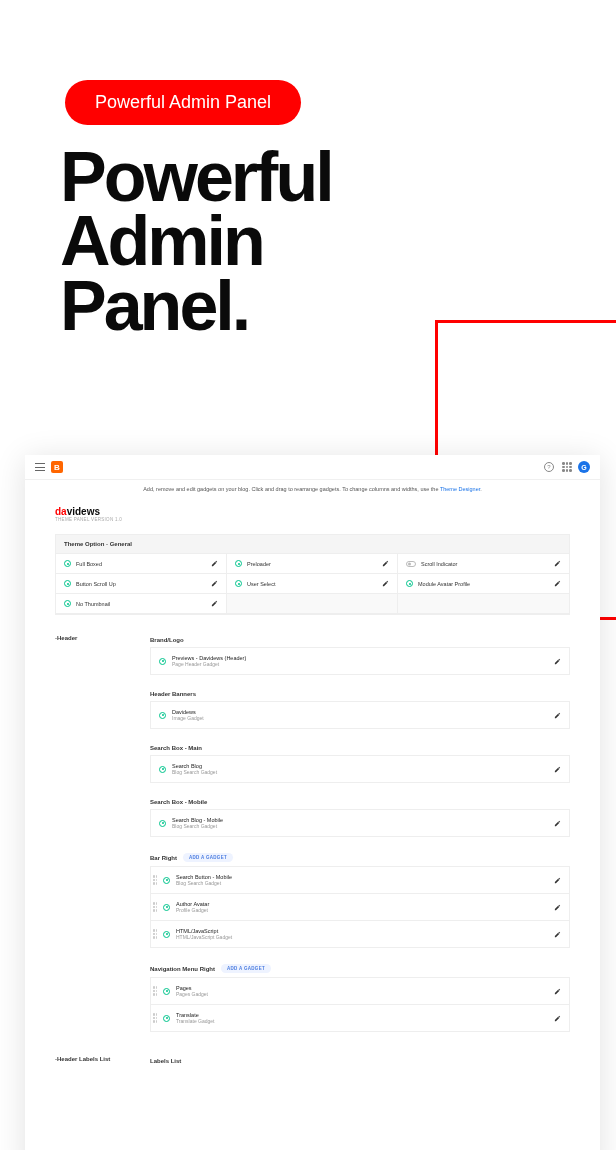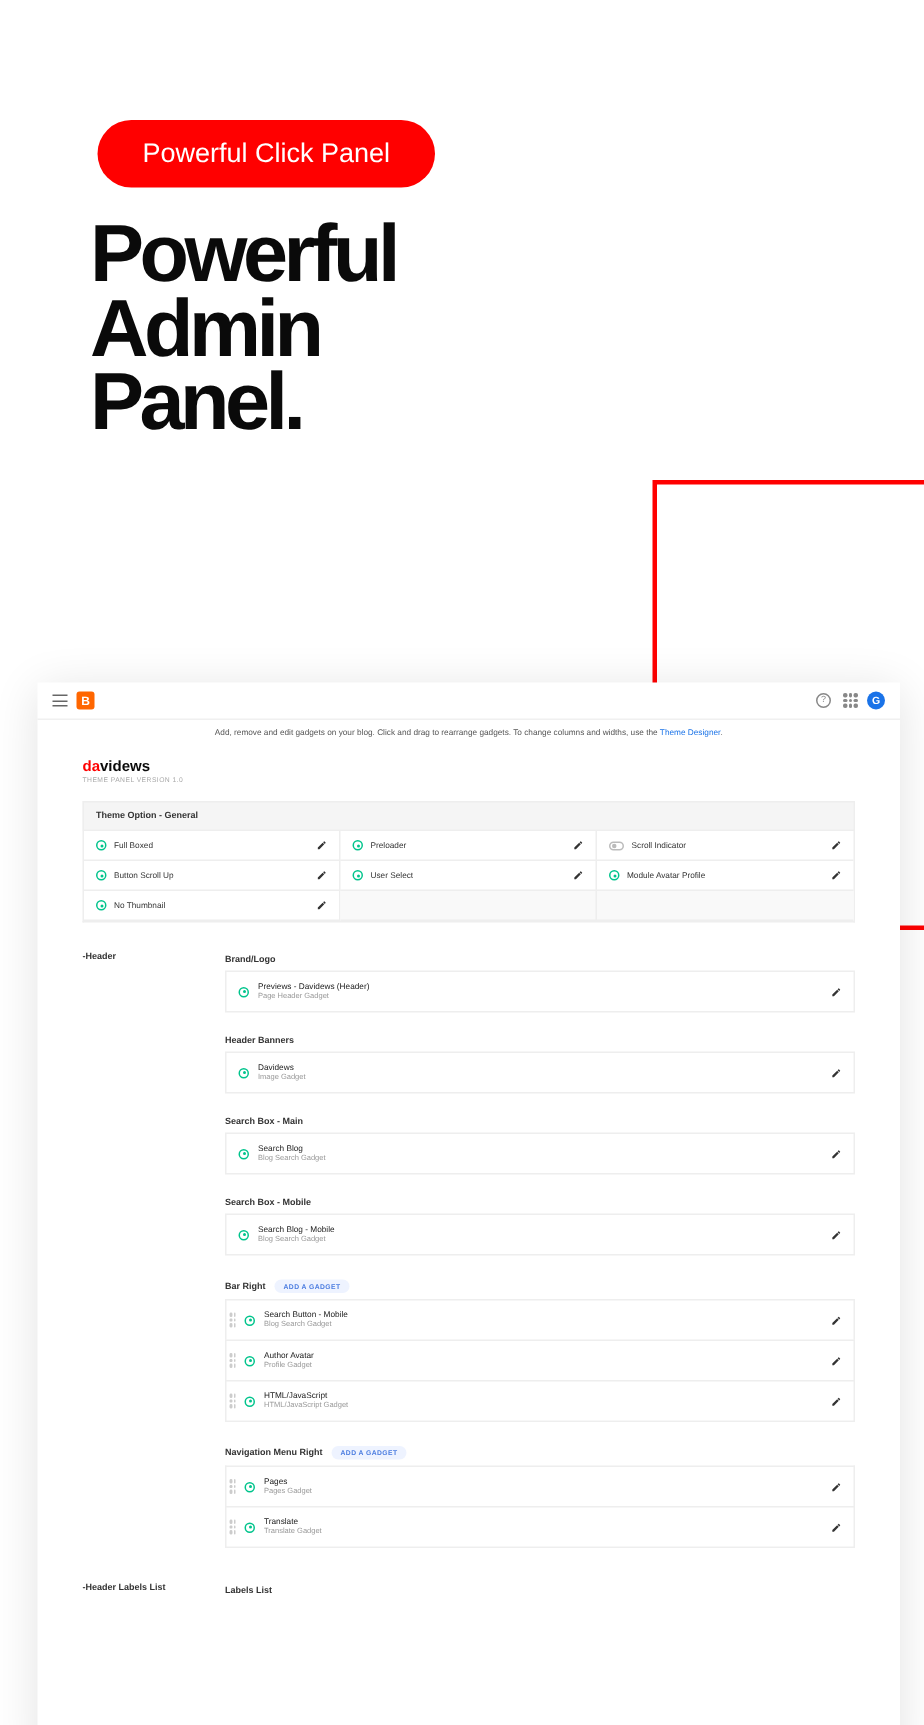--- a/index.html
+++ b/index.html
@@ -1,18 +1,18 @@
 <!DOCTYPE html>
 <html><head>
 <meta charset="utf-8">
 <style>
   * { margin:0; padding:0; box-sizing:border-box; }
   body { width:616px; height:1150px; background:#fff; font-family:-apple-system,BlinkMacSystemFont,"Segoe UI",Helvetica,Arial,sans-serif; overflow:hidden; position:relative; }
   .badge { position:absolute; top:80px; left:65px; background:#ff0000; color:#fff; border-radius:30px; padding:12px 30px; font-size:18px; font-weight:500; }
-  .hero { position:absolute; top:145px; left:60px; font-size:54px; font-weight:800; line-height:0.92; letter-spacing:-3px; color:#0a0a0a; }
+  .hero { position:absolute; top:145px; left:60px; font-size:70px; font-weight:800; line-height:0.92; letter-spacing:-3px; color:#0a0a0a; }
   .redbox { position:absolute; top:320px; left:435px; width:300px; height:300px; border:3px solid #ff0000; background:transparent; }
   .panel { position:absolute; top:455px; left:25px; width:575px; height:720px; background:#fff; box-shadow:0 4px 30px rgba(0,0,0,0.12); font-size:6px; color:#333; }
   .topbar { display:flex; align-items:center; padding:6px 10px; border-bottom:1px solid #f0f0f0; }
   .menu-icon { width:10px; height:8px; display:flex; flex-direction:column; justify-content:space-between; margin-right:6px; }
   .menu-icon span { height:1px; background:#666; }
   .blogger { width:12px; height:12px; background:#ff6600; border-radius:2px; color:#fff; display:flex; align-items:center; justify-content:center; font-weight:700; font-size:8px; }
   .spacer { flex:1; }
   .help-icon { width:10px; height:10px; border:1px solid #888; border-radius:50%; display:flex; align-items:center; justify-content:center; font-size:6px; color:#888; margin-right:8px; }
   .grid-icon { width:10px; height:10px; display:grid; grid-template-columns:1fr 1fr 1fr; grid-template-rows:1fr 1fr 1fr; gap:1px; margin-right:6px; }
   .grid-icon span { background:#888; border-radius:50%; }
@@ -47,21 +47,21 @@
   .block-text .t2 { font-size:5px; color:#999; }
   .drag { position:absolute; left:2px; width:4px; height:10px; display:grid; grid-template-columns:1fr 1fr; grid-template-rows:1fr 1fr 1fr; gap:1px; }
   .drag span { background:#ccc; border-radius:50%; }
   .block-row.has-drag { padding-left:12px; }
   .add-gadget { display:inline-block; background:#eef3ff; color:#4a7ce0; font-size:4.5px; font-weight:600; padding:2px 6px; border-radius:8px; margin-left:6px; letter-spacing:0.3px; }
   .inline-title { display:flex; align-items:center; padding:6px 0 4px; }
 </style>
 </head>
 <body>
 
-<div class="badge">Powerful Click Panel</div>
+<div class="badge">Powerful Admin Panel</div>
 <div class="hero">Powerful<br>Admin<br>Panel.</div>
 <div class="redbox"></div>
 
 <div class="panel">
   <div class="topbar">
     <div class="menu-icon">
         <span></span>
         <span></span>
         <span></span>
       </div>

